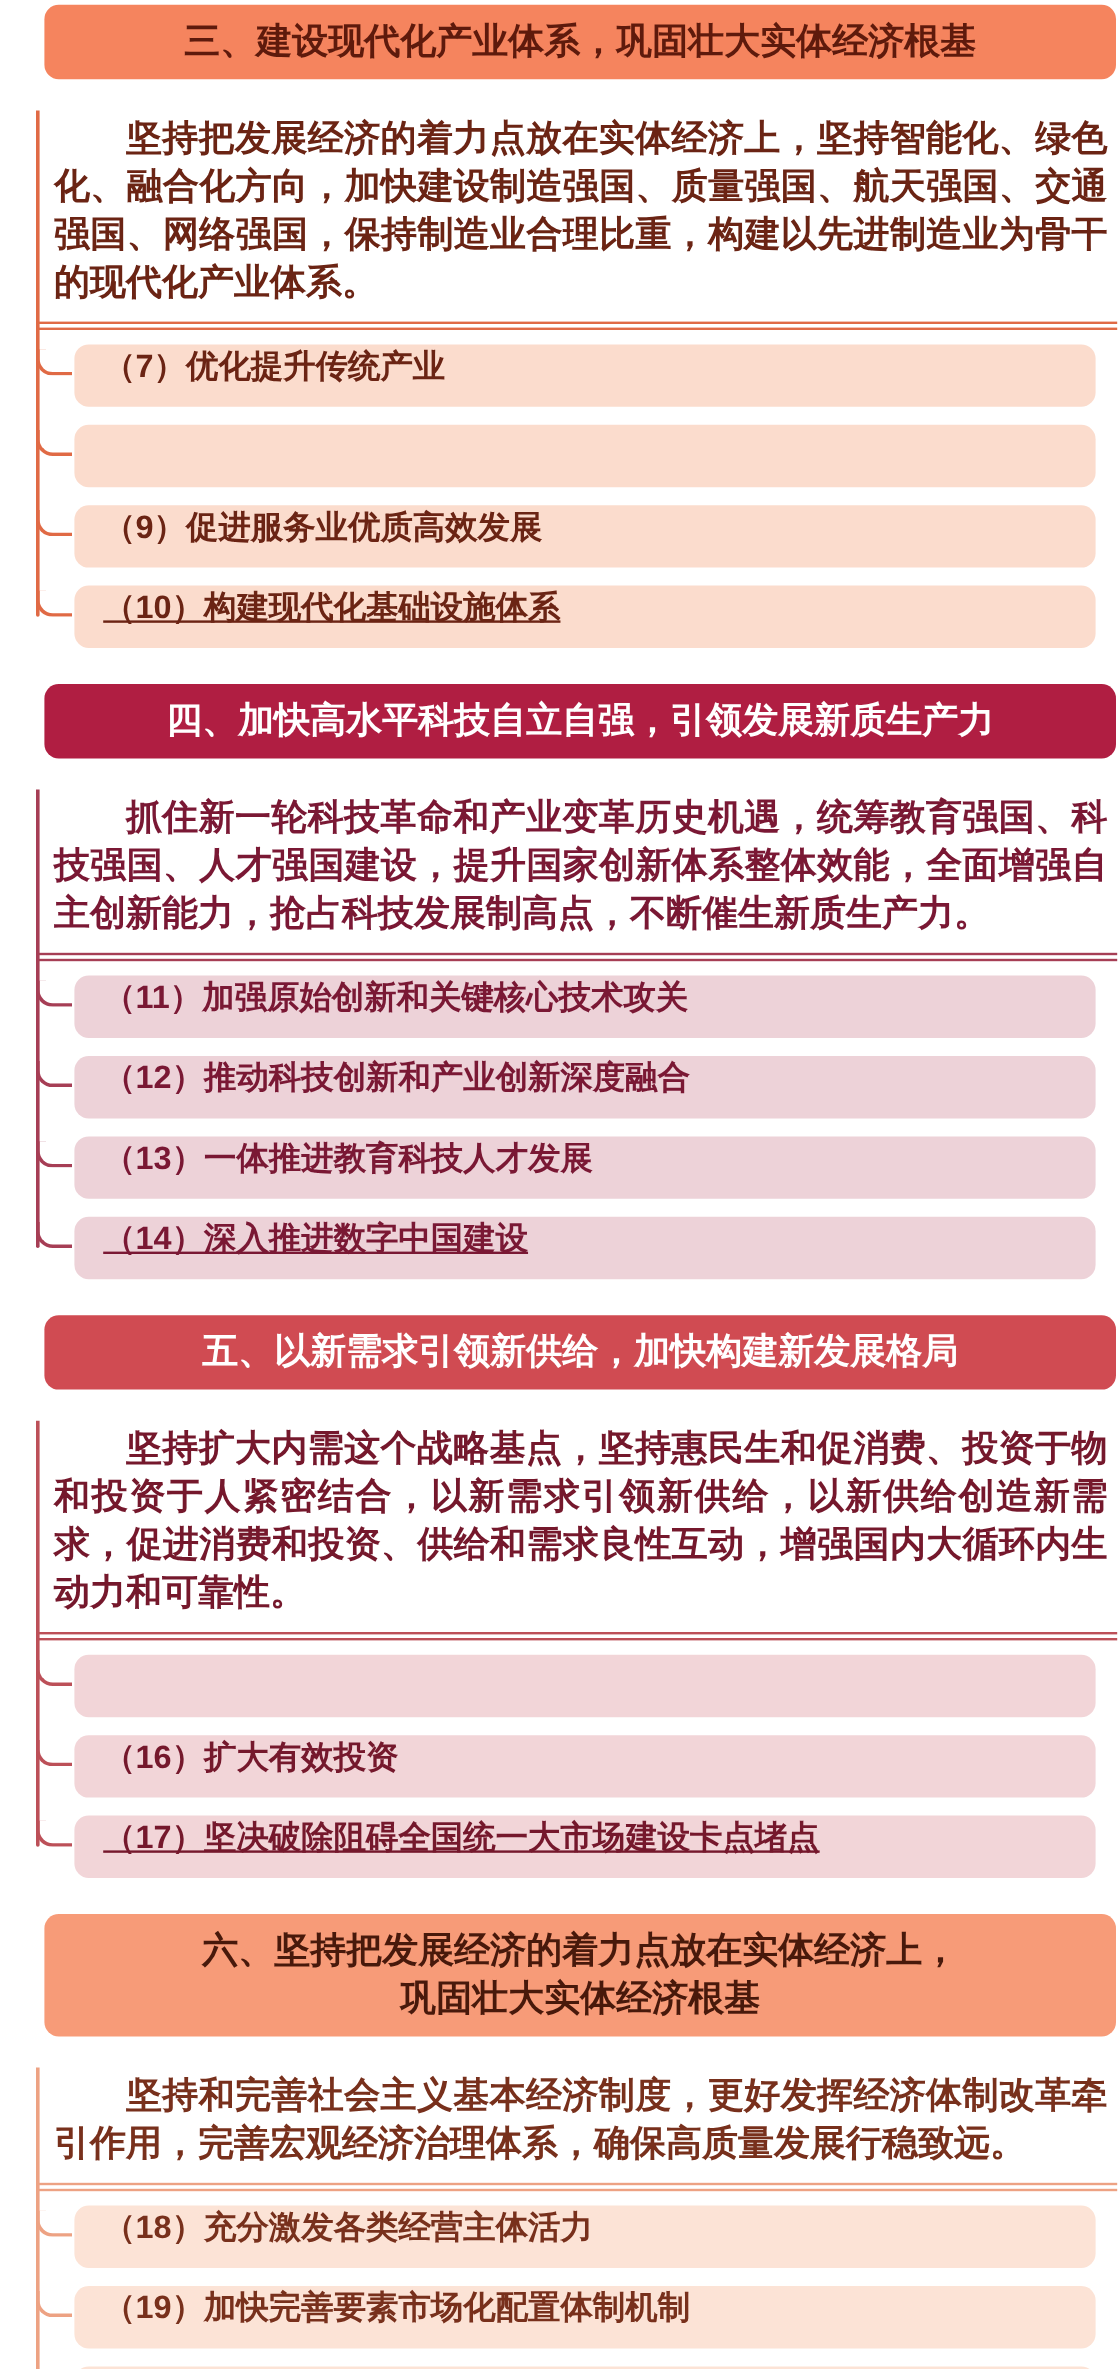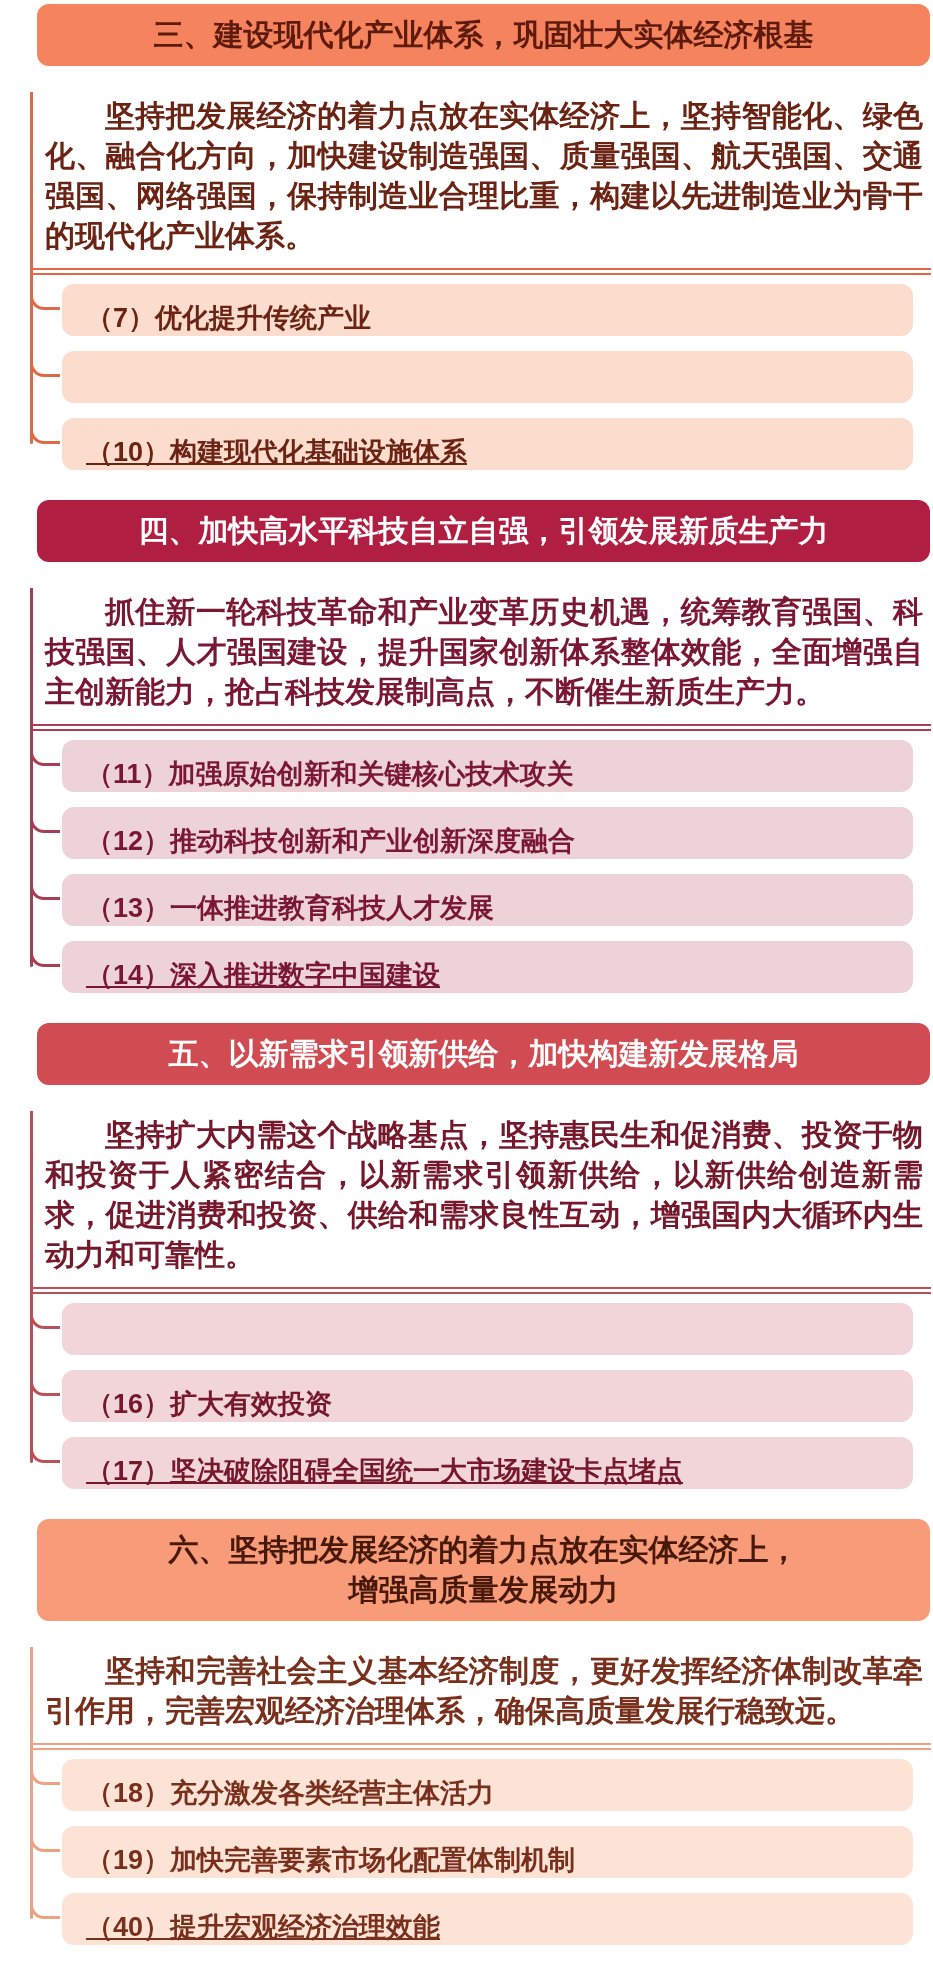--- a/index.html
+++ b/index.html
@@ -48,26 +48,26 @@
     margin:12px 2px 0 30px;
     height:7px;
     border-top:2px solid var(--line);
     border-bottom:2px solid var(--line);
   }
 
   .items { margin-top:9px; }
 
   .item {
     position:relative;
-    margin:0 20px 15px 62px;
+    margin:12px 20px 15px 62px;
     height:52px;
     background:var(--item-bg);
     border-radius:12px;
     display:flex;
-    align-items:flex-end;
+    align-items:flex-start;
     padding-left:24px;
     font-size:27px;
     color:var(--text);
   }
   .item:last-child { margin-bottom:0;text-decoration:underline; }
 
   .connector {
     position:absolute;
     left:-32px;
     top:calc(50% - 22px);
@@ -100,20 +100,24 @@
       <div class="items">
         <div class="item">
           <span class="connector"></span>
           <span>（7）优化提升传统产业</span>
         </div>
         <div class="item">
           <span class="connector"></span>
         </div>
         <div class="item">
           <span class="connector"></span>
+          <span>（9）促进服务业优质高效发展</span>
+        </div>
+        <div class="item">
+          <span class="connector"></span>
           <span>（10）构建现代化基础设施体系</span>
         </div>
       </div>
     </div>
   </section>
 
   <section class="section s4">
     <div class="sec-header">
       <span class="hline">四、加快高水平科技自立自强，引领发展新质生产力</span>
     </div>
@@ -162,21 +166,21 @@
           <span class="connector"></span>
           <span>（17）坚决破除阻碍全国统一大市场建设卡点堵点</span>
         </div>
       </div>
     </div>
   </section>
 
   <section class="section s6">
     <div class="sec-header">
       <span class="hline">六、坚持把发展经济的着力点放在实体经济上，</span>
-      <span class="hline">增强高质量发展动力</span>
+      <span class="hline">巩固壮大实体经济根基</span>
     </div>
     <div class="sec-content">
       <div class="trunk"></div>
       <p class="sec-body">坚持和完善社会主义基本经济制度，更好发挥经济体制改革牵引作用，完善宏观经济治理体系，确保高质量发展行稳致远。</p>
       <div class="dbl"></div>
       <div class="items">
         <div class="item">
           <span class="connector"></span>
           <span>（18）充分激发各类经营主体活力</span>
         </div>

